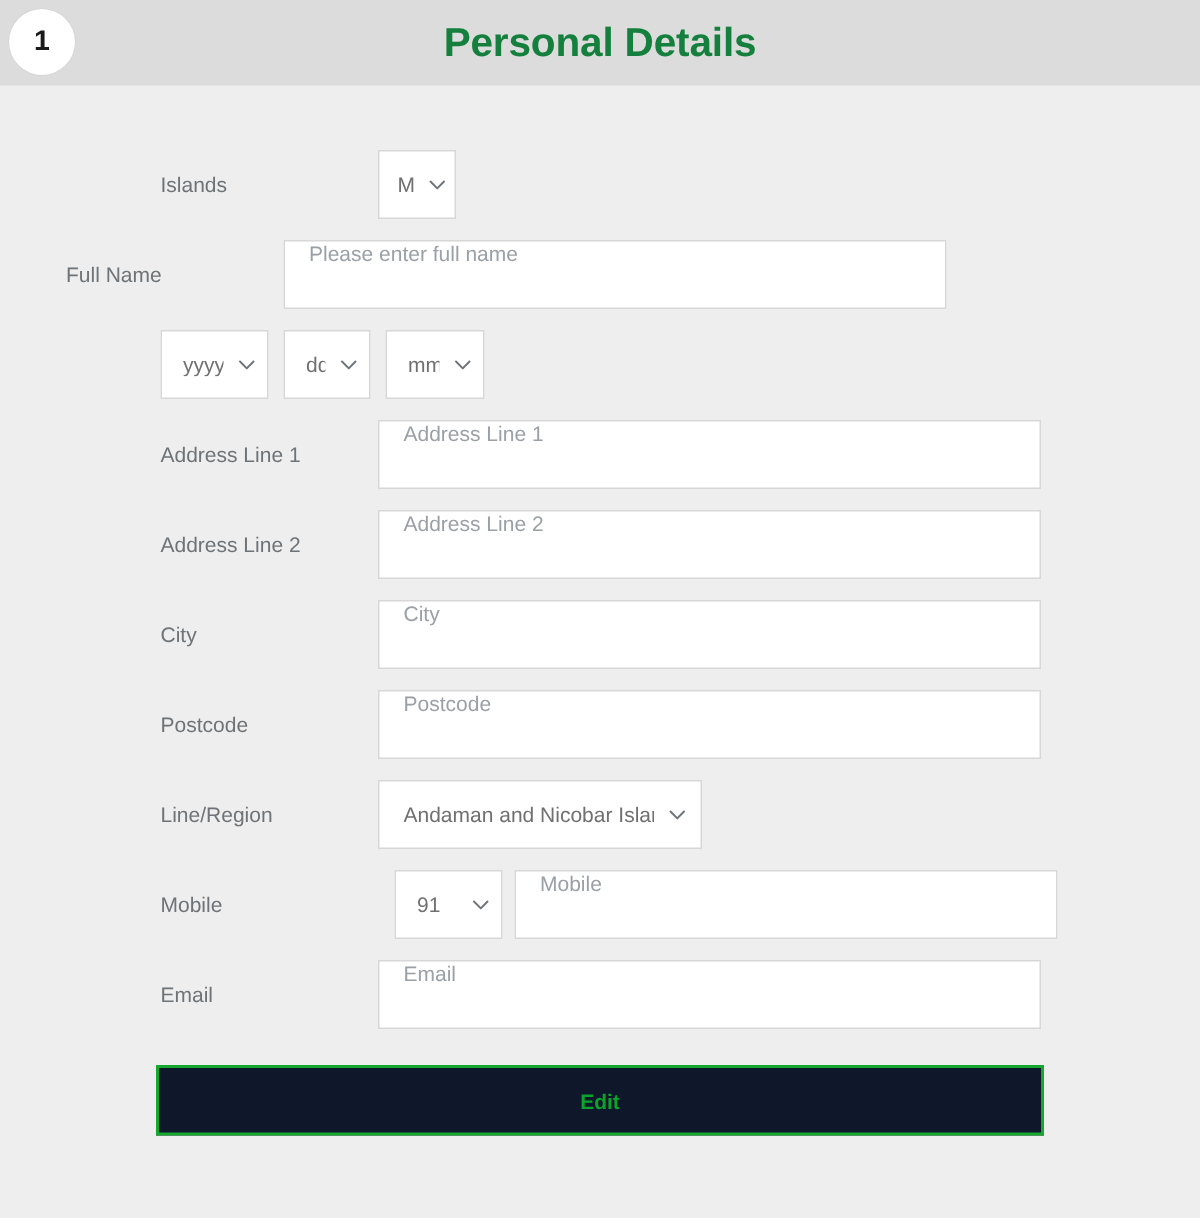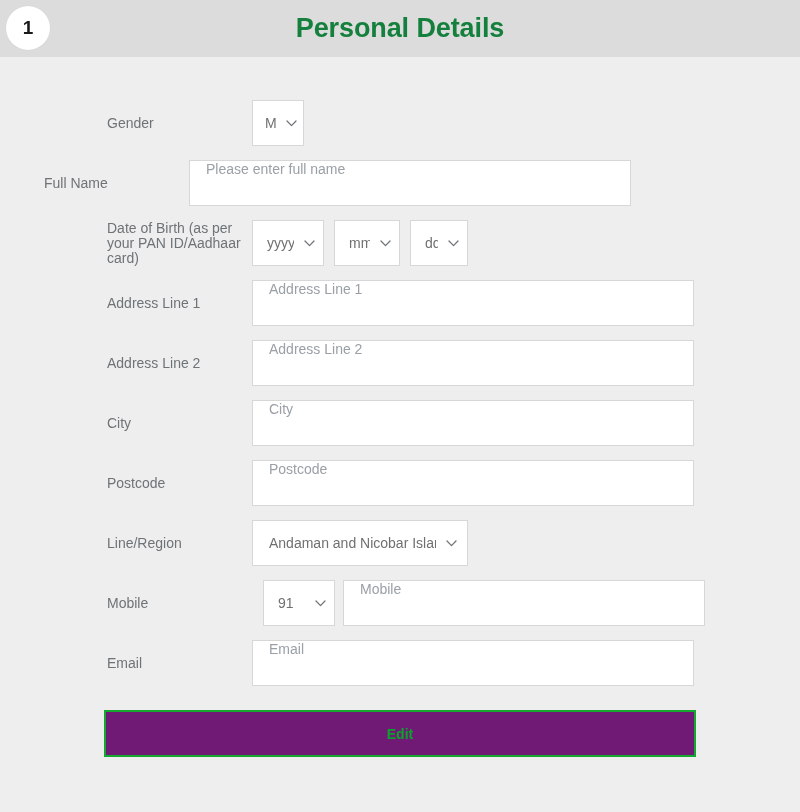--- a/index.html
+++ b/index.html
@@ -128,21 +128,21 @@
   .mobile-gap    { width: 8px; flex: none; }
 
   
   .edit-wrap {
     margin-top: 17px;
     padding-left: 104px;
   }
   .edit-button {
     width: 592px;
     height: 47px;
-    background: #701a75;
+    background: #0f172a;
     border: 2px solid #16a72f;
     box-sizing: border-box;
     display: flex;
     align-items: center;
     justify-content: center;
     font-size: 14px;
     font-weight: bold;
     color: #0aa32b;
     cursor: pointer;
   }
@@ -153,57 +153,56 @@
 <div class="header">
   <div class="step-badge">
     <span>1</span>
   </div>
   <div class="header-title">Personal Details</div>
 </div>
 
 <div class="form">
 
   <div class="row row-gender">
-    <div class="row-label">Gender</div>
+    <div class="row-label">Islands</div>
     <div class="row-control">
       <div class="select select-gender">
         <span class="sel-value">M</span>
         <svg class="chev" width="11" height="7" viewBox="0 0 11 7">
           <path d="M1 1 L5.5 5.6 L10 1" fill="none" stroke="#6e7377" stroke-width="1.3" stroke-linecap="round" stroke-linejoin="round"></path>
         </svg>
       </div>
     </div>
   </div>
 
   <div class="row row-fullname">
     <div class="row-label">Full Name</div>
     <div class="row-control">
       <div class="text-input">
         <span>Please enter full name</span>
       </div>
     </div>
   </div>
 
   <div class="row row-dob">
-    <div class="row-label">Date of Birth (as per your PAN ID/Aadhaar card)</div>
     <div class="row-control">
       <div class="select select-yyyy">
         <span class="sel-value">yyyy</span>
         <svg class="chev" width="11" height="7" viewBox="0 0 11 7">
           <path d="M1 1 L5.5 5.6 L10 1" fill="none" stroke="#6e7377" stroke-width="1.3" stroke-linecap="round" stroke-linejoin="round"></path>
         </svg>
       </div>
+      <div class="select select-dd">
+        <span class="sel-value">dd</span>
+        <svg class="chev" width="11" height="7" viewBox="0 0 11 7">
+          <path d="M1 1 L5.5 5.6 L10 1" fill="none" stroke="#6e7377" stroke-width="1.3" stroke-linecap="round" stroke-linejoin="round"></path>
+        </svg>
+      </div>
       <div class="select select-mm">
         <span class="sel-value">mm</span>
-        <svg class="chev" width="11" height="7" viewBox="0 0 11 7">
-          <path d="M1 1 L5.5 5.6 L10 1" fill="none" stroke="#6e7377" stroke-width="1.3" stroke-linecap="round" stroke-linejoin="round"></path>
-        </svg>
-      </div>
-      <div class="select select-dd">
-        <span class="sel-value">dd</span>
         <svg class="chev" width="11" height="7" viewBox="0 0 11 7">
           <path d="M1 1 L5.5 5.6 L10 1" fill="none" stroke="#6e7377" stroke-width="1.3" stroke-linecap="round" stroke-linejoin="round"></path>
         </svg>
       </div>
     </div>
   </div>
 
   <div class="row row-addr1">
     <div class="row-label">Address Line 1</div>
     <div class="row-control">

